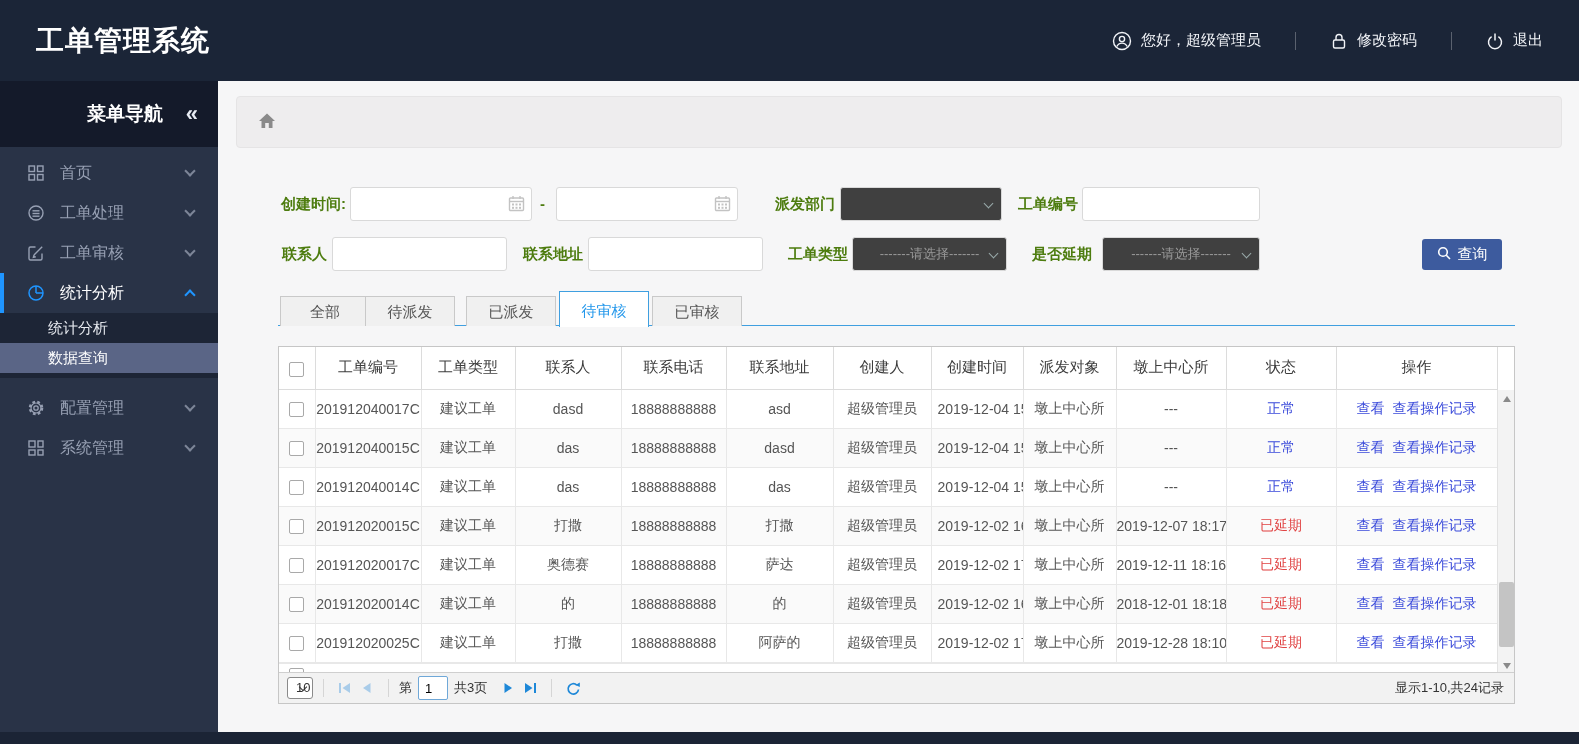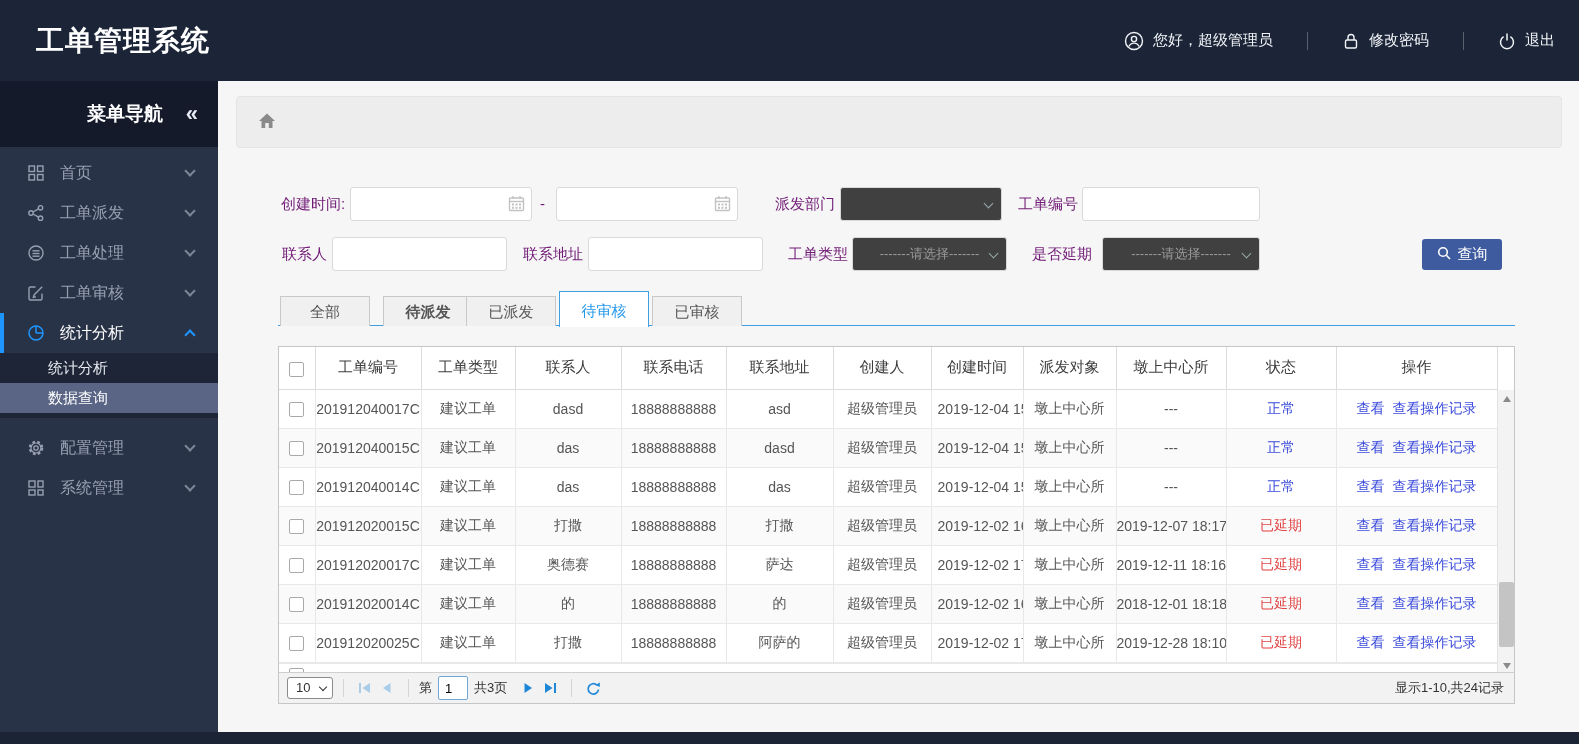--- a/index.html
+++ b/index.html
@@ -2,21 +2,21 @@
 <html><head>
 <meta charset="utf-8">
 <style>
   * { margin:0; padding:0; box-sizing:border-box; }
   body { font-family:"Liberation Sans","DejaVu Sans",sans-serif; background:#e9e9ea; }
   .page { position:relative; width:1579px; height:744px; background:#f6f6f7; overflow:hidden; }
 
   
   .topbar { position:absolute; left:0; top:0; width:1579px; height:81px; background:#1b2537; display:flex; align-items:center; justify-content:space-between; }
   .logo { color:#fff; font-size:28px; font-weight:bold; letter-spacing:1px; padding-left:36px; }
-  .topbar-right { display:flex; align-items:center; gap:22px; padding-right:24px; color:#f2f4f8; font-size:15px; }
+  .topbar-right { display:flex; align-items:center; gap:22px; padding-right:36px; color:#f2f4f8; font-size:15px; }
   .topbar-right .tb-item { display:flex; align-items:center; gap:9px; cursor:pointer; }
   .tb-divider { width:1px; height:18px; background:rgba(255,255,255,.28); margin:0 12px; }
   .tb-icon svg { display:block; }
 
   
   .sidebar { position:absolute; left:0; top:81px; width:218px; height:651px; background:#293347; }
   .nav-header { position:relative; height:66px; background:#141a2a; color:#fff; font-size:19px; font-weight:bold; display:flex; align-items:center; justify-content:center;padding-left:32px; }
   .collapse-btn { position:absolute; right:20px; top:50%; transform:translateY(-50%); color:#e8ecf4; font-size:22px; font-weight:bold; cursor:pointer; line-height:1; }
   .menu { position:absolute; left:0; top:72px; width:218px; }
   .menu-item { position:relative; height:40px; display:flex; align-items:center; color:#97a0b3; font-size:16px; cursor:pointer; }
@@ -31,21 +31,21 @@
   .submenu-item.selected { background:#5a6586; color:#fff; }
 
   
   .bottombar { position:absolute; left:0; top:732px; width:1579px; height:12px; background:#1b2435; }
 
   
   .main { position:absolute; left:218px; top:81px; width:1361px; height:651px; background:#f6f6f7; }
   .breadcrumb { position:absolute; left:18px; top:15px; width:1326px; height:52px; background:#eeedee; border:1px solid #e5e4e5; border-radius:4px; display:flex; align-items:center; padding-left:20px; }
 
   
-  .flabel { position:absolute; height:34px; line-height:34px; font-size:15px; color:#701a75; white-space:nowrap; }
+  .flabel { position:absolute; height:34px; line-height:34px; font-size:15px; color:#4d7c0f; white-space:nowrap;font-weight:bold; }
   .finput { position:absolute; height:34px; background:#fff; border:1px solid #d9d9d9; border-radius:3px; font-size:14px; color:#333; padding:0 8px; }
   .fselect { position:absolute; height:34px; background:#404040; border:1px solid #d9d9d9; border-radius:3px; display:flex; align-items:center; justify-content:center; color:#9a9a9a; font-size:13px; cursor:pointer; }
   .fselect .sel-chev { position:absolute; right:9px; top:12px; width:7px; height:7px; border-right:1px solid #9aa; border-bottom:1px solid #9aa; transform:rotate(45deg); }
   .date-wrap { position:absolute; }
   .date-wrap input { width:100%; height:34px; background:#fff; border:1px solid #d9d9d9; border-radius:3px; padding:0 30px 0 8px; font-size:14px; }
   .cal-icon { position:absolute; right:7px; top:8px; }
   .search-btn { position:absolute; width:80px; height:31px; background:#3d5b9e; color:#fff; font-size:15px; border:none; border-radius:3px; display:flex; align-items:center; justify-content:center; gap:7px; cursor:pointer; }
 
   
   .tabline { position:absolute; left:60px; top:244px; width:1237px; height:1px; background:#3f9fe0; }
@@ -73,21 +73,21 @@
   .tri-up { width:0; height:0; border-left:4px solid transparent; border-right:4px solid transparent; border-bottom:6px solid #8a8a8a; }
   .tri-down { width:0; height:0; border-left:4px solid transparent; border-right:4px solid transparent; border-top:6px solid #8a8a8a; }
   .vs-thumb { position:absolute; left:1px; top:192px; width:15px; height:65px; background:#c4c4c4; border-radius:2px; }
 
   
   .partial-row { position:absolute; left:0; top:316px; width:1218px; height:11px; background:#fff; border-top:1px solid #e8e8e8; overflow:hidden; }
   .partial-row .cb { position:absolute; left:10px; top:4px; }
 
   
   .pager { position:absolute; left:0; bottom:0; width:1235px; height:31px; background:#f2f2f2; border-top:1px solid #cfcfcf; display:flex; align-items:center; font-size:13px; color:#333; }
-  .pg-size { position:relative; width:46px; height:22px; margin-left:8px; background:#fff; border:1px solid #8a8a8a; border-radius:3px; line-height:20px; padding-left:8px; font-size:13px; cursor:pointer; }
+  .pg-size { position:relative; width:26px; height:22px; margin-left:8px; background:#fff; border:1px solid #8a8a8a; border-radius:3px; line-height:20px; padding-left:8px; font-size:13px; cursor:pointer; }
   .pg-size .sel-chev { position:absolute; right:6px; top:6px; width:6px; height:6px; border-right:1.5px solid #333; border-bottom:1.5px solid #333; transform:rotate(45deg); }
   .pg-sep { width:1px; height:18px; background:#d5d5d5; margin:0 10px; }
   .pg-btn { display:flex; align-items:center; justify-content:center; width:22px; height:22px; cursor:pointer; }
   .pg-input { width:30px; height:24px; border:1px solid #6fa8d8; border-radius:2px; text-align:left; padding-left:6px; font-size:13px; margin:0 6px; background:#fff; }
   .pg-text { white-space:nowrap; }
   .pg-summary { position:absolute; right:10px; font-size:13px; color:#333; }
 
   .hr-label { white-space:nowrap; }
 </style>
 </head>
@@ -146,35 +146,20 @@
                 <rect x="10.5" y="2" width="5.5" height="5.5"></rect>
                 <rect x="2" y="10.5" width="5.5" height="5.5"></rect>
                 <rect x="10.5" y="10.5" width="5.5" height="5.5"></rect>
               </g>
             </svg>
         </span>
         <span>首页</span>
         <span class="chev"></span>
       </div>
 
-      <div class="menu-item">
-        <span class="mi-icon">
-          <svg width="18" height="18" viewBox="0 0 18 18">
-              <g fill="none" stroke="#97a0b3" stroke-width="1.4">
-                <circle cx="13.5" cy="3.8" r="2.2"></circle>
-                <circle cx="4" cy="9" r="2.2"></circle>
-                <circle cx="13.5" cy="14.2" r="2.2"></circle>
-                <line x1="6" y1="8" x2="11.5" y2="4.8"></line>
-                <line x1="6" y1="10" x2="11.5" y2="13.2"></line>
-              </g>
-            </svg>
-        </span>
-        <span>工单派发</span>
-        <span class="chev"></span>
-      </div>
 
       <div class="menu-item">
         <span class="mi-icon">
           <svg width="18" height="18" viewBox="0 0 18 18">
               <g fill="none" stroke="#97a0b3" stroke-width="1.4">
                 <circle cx="9" cy="9" r="7"></circle>
                 <line x1="5.5" y1="6.8" x2="12.5" y2="6.8"></line>
                 <line x1="5.5" y1="9.5" x2="12.5" y2="9.5"></line>
                 <line x1="5.5" y1="12.2" x2="12.5" y2="12.2"></line>
               </g>
@@ -326,21 +311,21 @@
         <svg width="14" height="14" viewBox="0 0 14 14">
             <circle cx="6" cy="6" r="4.3" fill="none" stroke="#fff" stroke-width="1.6"></circle>
             <line x1="9.3" y1="9.3" x2="13" y2="13" stroke="#fff" stroke-width="1.6"></line>
           </svg>
       </span>
       <span>查询</span>
     </button>
 
     <div class="tabline"></div>
     <div class="tab" style="left:62px;">全部</div>
-    <div class="tab" style="left:165px;font-weight:bold;">待派发</div>
+    <div class="tab" style="left:147px;">待派发</div>
     <div class="tab" style="left:248px;">已派发</div>
     <div class="tab active" style="left:341px;">待审核</div>
     <div class="tab" style="left:434px;">已审核</div>
 
     <div class="table-block">
       <table>
         <colgroup>
           <col style="width:36px">
             <col style="width:106px">
             <col style="width:94px">

